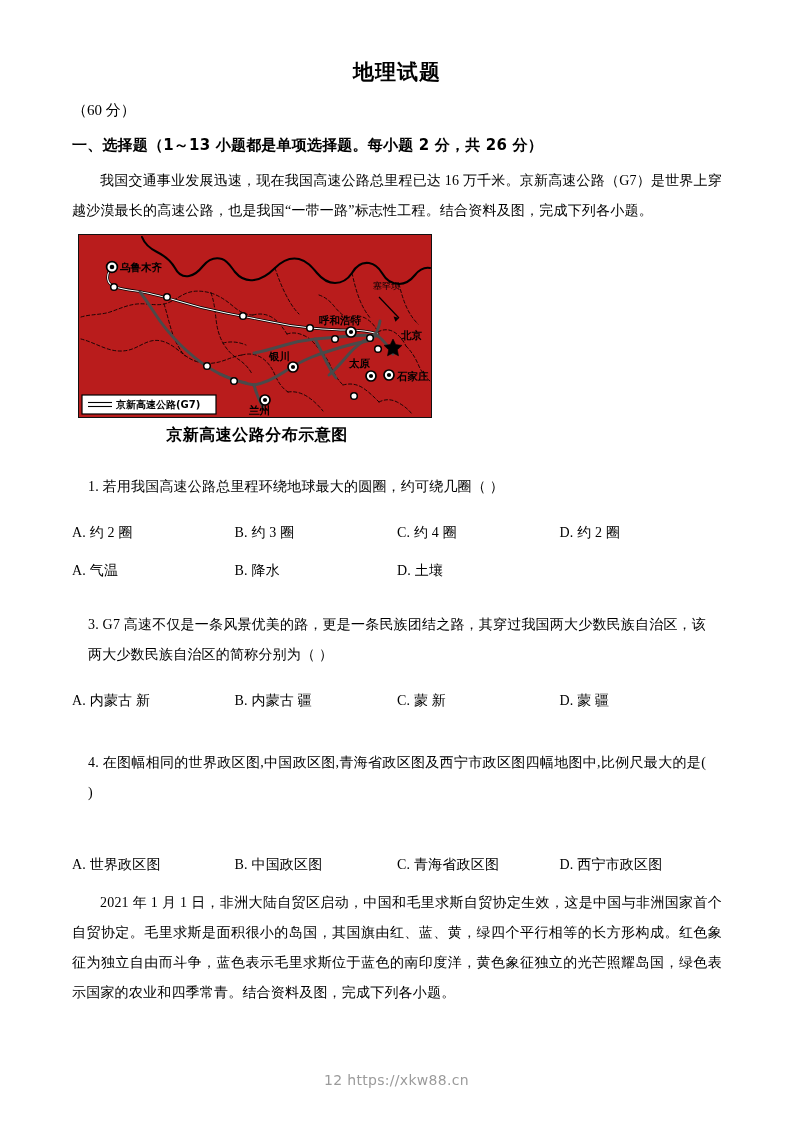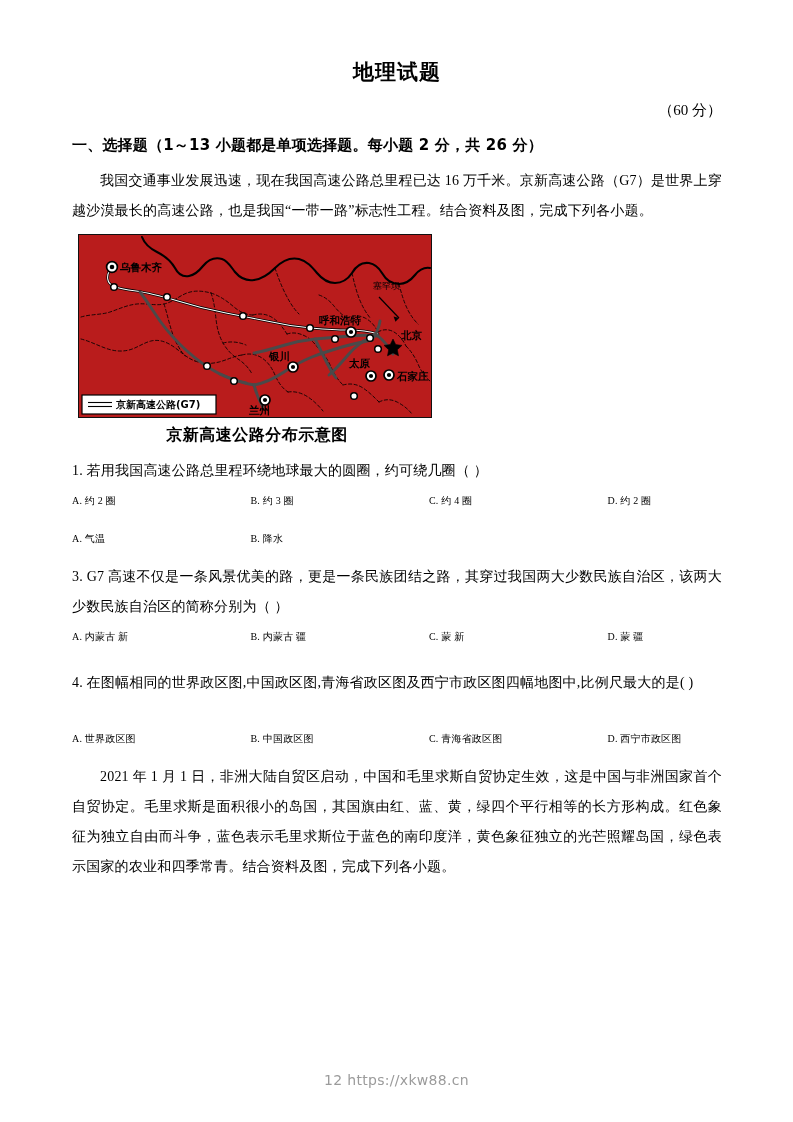--- a/index.html
+++ b/index.html
@@ -34,21 +34,21 @@
   .doc-title {
     text-align: center;
     font-family: "DejaVu Sans", "Liberation Sans", sans-serif;
     font-weight: bold;
     font-size: 21px;
     letter-spacing: 1px;
     margin: 0 0 16px 0;
     line-height: 1.2;
   }
   .doc-subtitle {
-    text-align: right;
+    text-align: left;
     font-size: 15px;
     margin: 0 0 16px 0;
     line-height: 1.2;
   }
   .section-heading {
     font-family: "DejaVu Sans", "Liberation Sans", sans-serif;
     font-weight: bold;
     font-size: 15px;
     margin: 0 0 10px 0;
     line-height: 1.4;
@@ -61,30 +61,29 @@
     line-height: 30px;
     text-align: justify;
     margin: 0 0 4px 0;
     text-indent: 28px;
     letter-spacing: 0.2px;
   }
   .qstem {
     font-size: 14px;
     line-height: 30px;
     text-align: justify;
-    margin: 0;
+    margin: 16px;
     letter-spacing: 0.2px;
   }
   .opts {
     display: flex;
-    font-size: 10px;
+    font-size: 14px;
     line-height: 30px;
     margin: 0;
     letter-spacing: 0.2px;
-    gap: 16px;
   }
   .opts .opt {
     flex: 0 0 25%;
     white-space: nowrap;
   }
   .spacer-sm { height: 8px; }
   .spacer-md { height: 16px; }
   .spacer-lg { height: 26px; }
 
   
@@ -300,20 +299,21 @@
       <span class="opt">B. 约 3 圈</span>
       <span class="opt">C. 约 4 圈</span>
       <span class="opt">D. 约 2 圈</span>
     </div>
 
     <div class="spacer-sm"></div>
 
     <div class="opts">
       <span class="opt">A. 气温</span>
       <span class="opt">B. 降水</span>
+      <span class="opt">D. 土壤</span>
     </div>
 
     <div class="spacer-sm"></div>
 
     <p class="qstem">3. G7 高速不仅是一条风景优美的路，更是一条民族团结之路，其穿过我国两大少数民族自治区，该两大少数民族自治区的简称分别为（     ）</p>
     <div class="opts">
       <span class="opt">A. 内蒙古  新</span>
       <span class="opt">B. 内蒙古  疆</span>
       <span class="opt">C. 蒙  新</span>
       <span class="opt">D. 蒙  疆</span>

